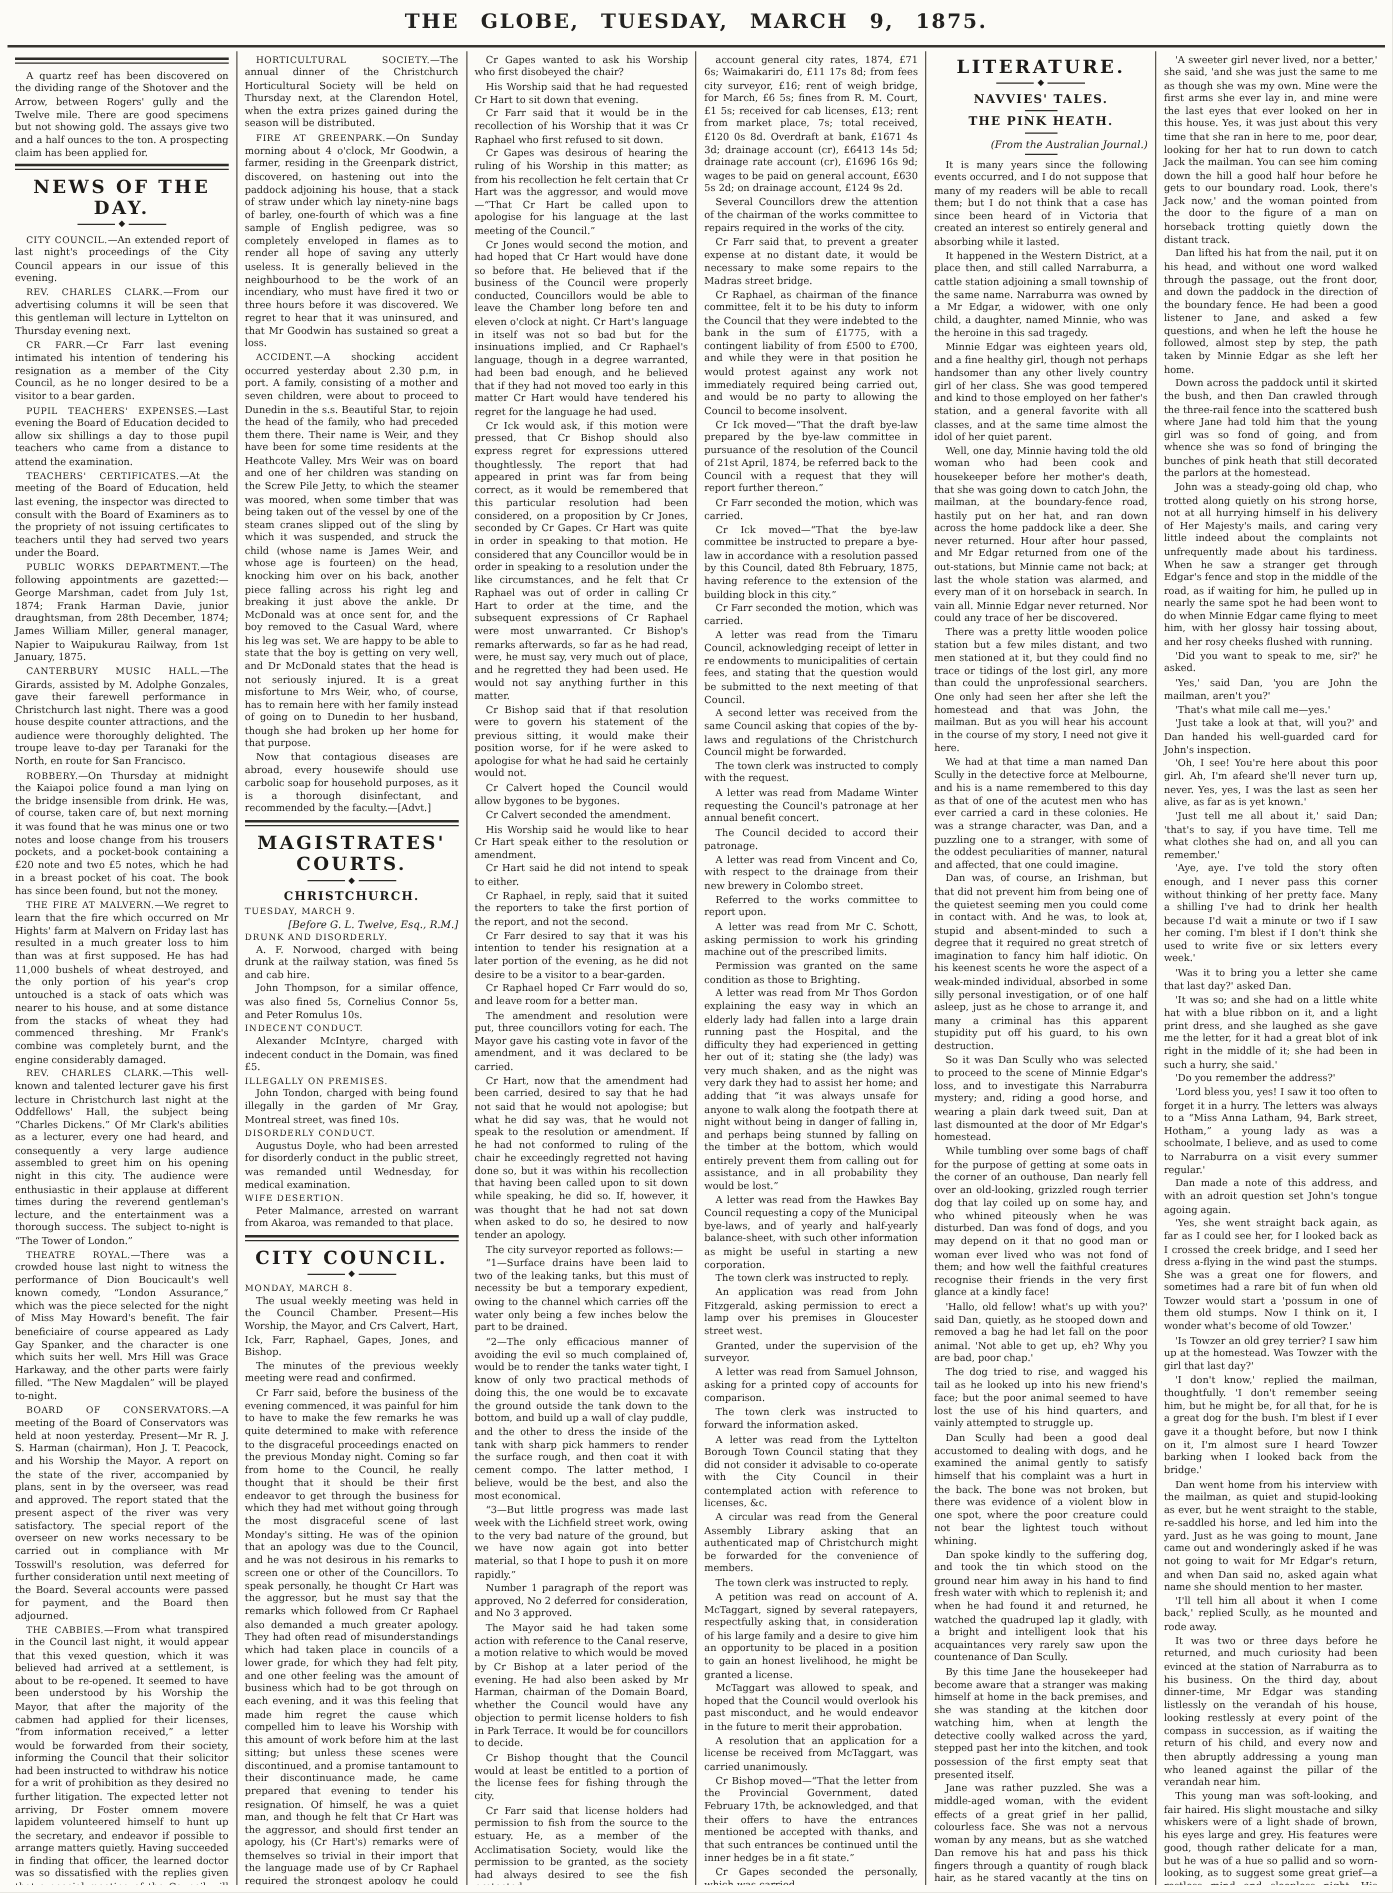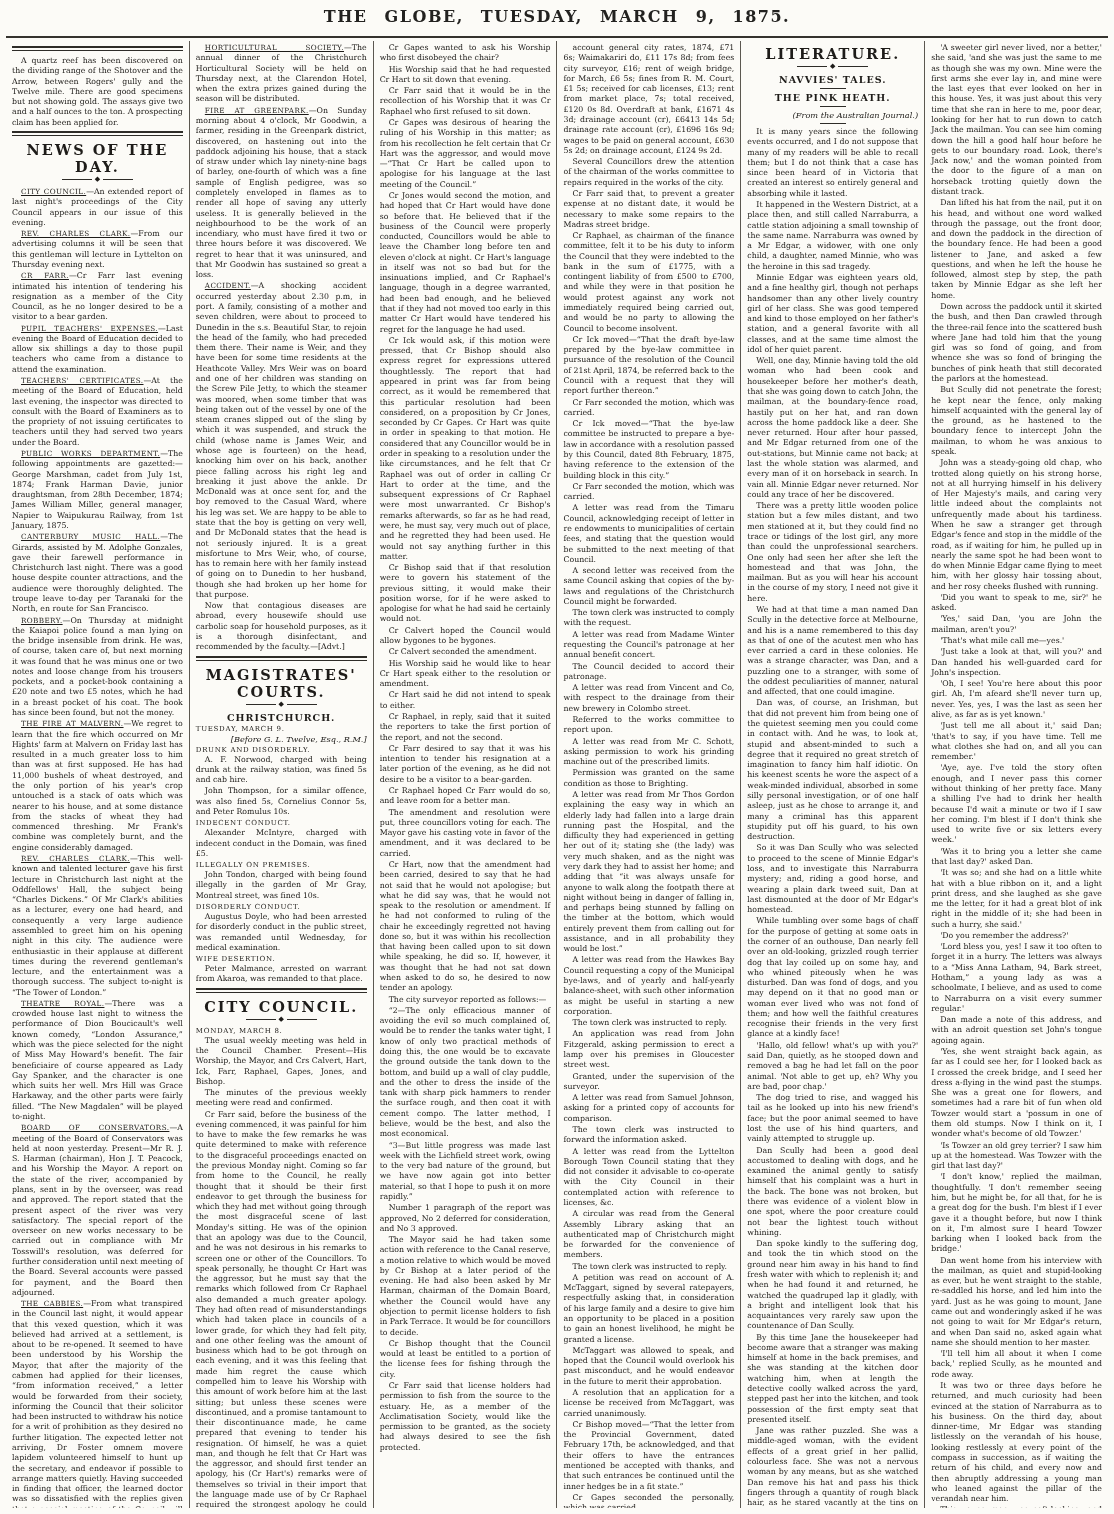--- a/index.html
+++ b/index.html
@@ -14,21 +14,21 @@
   .bar{height:2px;border-top:2px solid #2e2c28;border-bottom:1px solid #2e2c28;margin:3px 0 5px 0;}
   .head{font-size:14.5px;font-weight:bold;text-align:center;letter-spacing:2px;margin:2px 0 1px 0;}
   .orn{display:flex;align-items:center;justify-content:center;margin:0 0 4px 0;}
   .orn::before,.orn::after{content:"";width:30px;border-top:1px solid #2e2c28;}
   .orn span{font-size:7px;margin:0 3px;line-height:1;}
   .sub{font-size:9.5px;font-weight:bold;text-align:center;letter-spacing:1px;margin:2px 0 0 0;}
   .sr{width:26px;border-top:1px solid #2e2c28;margin:3px auto 3px auto;}
   .ital{font-style:italic;text-align:right;font-size:8.2px;margin:1px 0 2px 0;}
   .case{font-size:7px;letter-spacing:0.7px;text-transform:uppercase;margin:2px 0 1px 0;}
   .p{font-size:7.8px;line-height:1.32;text-align:justify;text-indent:9px;margin:0 0 1px 0;}
-  .p .lead{text-transform:uppercase;font-size:7.2px;letter-spacing:0.4px;text-decoration:underline;}
+  .p .lead{text-transform:uppercase;font-size:7.2px;letter-spacing:0.4px;}
 </style>
 </head>
 <body>
 
 <div class="page">
   <div class="masthead">THE GLOBE, TUESDAY, MARCH 9, 1875.</div>
   <div class="mastrule"></div>
   <div class="columns" id="columns">
       <div class="col">
         <div class="bar"></div>
@@ -97,20 +97,21 @@
         <div class="p">Cr Calvert hoped the Council would allow bygones to be bygones.</div>
         <div class="p">Cr Calvert seconded the amendment.</div>
         <div class="p">His Worship said he would like to hear Cr Hart speak either to the resolution or amendment.</div>
         <div class="p">Cr Hart said he did not intend to speak to either.</div>
         <div class="p">Cr Raphael, in reply, said that it suited the reporters to take the first portion of the report, and not the second.</div>
         <div class="p">Cr Farr desired to say that it was his intention to tender his resignation at a later portion of the evening, as he did not desire to be a visitor to a bear-garden.</div>
         <div class="p">Cr Raphael hoped Cr Farr would do so, and leave room for a better man.</div>
         <div class="p">The amendment and resolution were put, three councillors voting for each. The Mayor gave his casting vote in favor of the amendment, and it was declared to be carried.</div>
         <div class="p">Cr Hart, now that the amendment had been carried, desired to say that he had not said that he would not apologise; but what he did say was, that he would not speak to the resolution or amendment. If he had not conformed to ruling of the chair he exceedingly regretted not having done so, but it was within his recollection that having been called upon to sit down while speaking, he did so. If, however, it was thought that he had not sat down when asked to do so, he desired to now tender an apology.</div>
         <div class="p">The city surveyor reported as follows:—</div>
+        <div class="p">“1—Surface drains have been laid to two of the leaking tanks, but this must of necessity be but a temporary expedient, owing to the channel which carries off the water only being a few inches below the part to be drained.</div>
         <div class="p">“2—The only efficacious manner of avoiding the evil so much complained of, would be to render the tanks water tight, I know of only two practical methods of doing this, the one would be to excavate the ground outside the tank down to the bottom, and build up a wall of clay puddle, and the other to dress the inside of the tank with sharp pick hammers to render the surface rough, and then coat it with cement compo. The latter method, I believe, would be the best, and also the most economical.</div>
         <div class="p">“3—But little progress was made last week with the Lichfield street work, owing to the very bad nature of the ground, but we have now again got into better material, so that I hope to push it on more rapidly.”</div>
         <div class="p">Number 1 paragraph of the report was approved, No 2 deferred for consideration, and No 3 approved.</div>
         <div class="p">The Mayor said he had taken some action with reference to the Canal reserve, a motion relative to which would be moved by Cr Bishop at a later period of the evening. He had also been asked by Mr Harman, chairman of the Domain Board, whether the Council would have any objection to permit license holders to fish in Park Terrace. It would be for councillors to decide.</div>
         <div class="p">Cr Bishop thought that the Council would at least be entitled to a portion of the license fees for fishing through the city.</div>
         <div class="p">Cr Farr said that license holders had permission to fish from the source to the estuary. He, as a member of the Acclimatisation Society, would like the permission to be granted, as the society had always desired to see the fish protected.</div>
       </div>
       <div class="col">
         <div class="p">account general city rates, 1874, £71 6s; Waimakariri do, £11 17s 8d; from fees city surveyor, £16; rent of weigh bridge, for March, £6 5s; fines from R. M. Court, £1 5s; received for cab licenses, £13; rent from market place, 7s; total received, £120 0s 8d. Overdraft at bank, £1671 4s 3d; drainage account (cr), £6413 14s 5d; drainage rate account (cr), £1696 16s 9d; wages to be paid on general account, £630 5s 2d; on drainage account, £124 9s 2d.</div>
         <div class="p">Several Councillors drew the attention of the chairman of the works committee to repairs required in the works of the city.</div>
@@ -169,21 +170,20 @@
         <div class="p">The dog tried to rise, and wagged his tail as he looked up into his new friend's face; but the poor animal seemed to have lost the use of his hind quarters, and vainly attempted to struggle up.</div>
         <div class="p">Dan Scully had been a good deal accustomed to dealing with dogs, and he examined the animal gently to satisfy himself that his complaint was a hurt in the back. The bone was not broken, but there was evidence of a violent blow in one spot, where the poor creature could not bear the lightest touch without whining.</div>
         <div class="p">Dan spoke kindly to the suffering dog, and took the tin which stood on the ground near him away in his hand to find fresh water with which to replenish it; and when he had found it and returned, he watched the quadruped lap it gladly, with a bright and intelligent look that his acquaintances very rarely saw upon the countenance of Dan Scully.</div>
         <div class="p">By this time Jane the housekeeper had become aware that a stranger was making himself at home in the back premises, and she was standing at the kitchen door watching him, when at length the detective coolly walked across the yard, stepped past her into the kitchen, and took possession of the first empty seat that presented itself.</div>
         <div class="p">Jane was rather puzzled. She was a middle-aged woman, with the evident effects of a great grief in her pallid, colourless face. She was not a nervous woman by any means, but as she watched Dan remove his hat and pass his thick fingers through a quantity of rough black hair, as he stared vacantly at the tins on the opposite wall, she didn't half like it.</div>
       </div>
       <div class="col">
         <div class="p">'A sweeter girl never lived, nor a better,' she said, 'and she was just the same to me as though she was my own. Mine were the first arms she ever lay in, and mine were the last eyes that ever looked on her in this house. Yes, it was just about this very time that she ran in here to me, poor dear, looking for her hat to run down to catch Jack the mailman. You can see him coming down the hill a good half hour before he gets to our boundary road. Look, there's Jack now,' and the woman pointed from the door to the figure of a man on horseback trotting quietly down the distant track.</div>
         <div class="p">Dan lifted his hat from the nail, put it on his head, and without one word walked through the passage, out the front door, and down the paddock in the direction of the boundary fence. He had been a good listener to Jane, and asked a few questions, and when he left the house he followed, almost step by step, the path taken by Minnie Edgar as she left her home.</div>
         <div class="p">Down across the paddock until it skirted the bush, and then Dan crawled through the three-rail fence into the scattered bush where Jane had told him that the young girl was so fond of going, and from whence she was so fond of bringing the bunches of pink heath that still decorated the parlors at the homestead.</div>
-        <div class="p">But Scully did not penetrate the forest; he kept near the fence, only making himself acquainted with the general lay of the ground, as he hastened to the boundary fence to intercept John the mailman, to whom he was anxious to speak.</div>
         <div class="p">John was a steady-going old chap, who trotted along quietly on his strong horse, not at all hurrying himself in his delivery of Her Majesty's mails, and caring very little indeed about the complaints not unfrequently made about his tardiness. When he saw a stranger get through Edgar's fence and stop in the middle of the road, as if waiting for him, he pulled up in nearly the same spot he had been wont to do when Minnie Edgar came flying to meet him, with her glossy hair tossing about, and her rosy cheeks flushed with running.</div>
         <div class="p">'Did you want to speak to me, sir?' he asked.</div>
         <div class="p">'Yes,' said Dan, 'you are John the mailman, aren't you?'</div>
         <div class="p">'That's what mile call me—yes.'</div>
         <div class="p">'Just take a look at that, will you?' and Dan handed his well-guarded card for John's inspection.</div>
         <div class="p">'Oh, I see! You're here about this poor girl. Ah, I'm afeard she'll never turn up, never. Yes, yes, I was the last as seen her alive, as far as is yet known.'</div>
         <div class="p">'Just tell me all about it,' said Dan; 'that's to say, if you have time. Tell me what clothes she had on, and all you can remember.'</div>
         <div class="p">'Aye, aye. I've told the story often enough, and I never pass this corner without thinking of her pretty face. Many a shilling I've had to drink her health because I'd wait a minute or two if I saw her coming. I'm blest if I don't think she used to write five or six letters every week.'</div>
         <div class="p">'Was it to bring you a letter she came that last day?' asked Dan.</div>
         <div class="p">'It was so; and she had on a little white hat with a blue ribbon on it, and a light print dress, and she laughed as she gave me the letter, for it had a great blot of ink right in the middle of it; she had been in such a hurry, she said.'</div>

